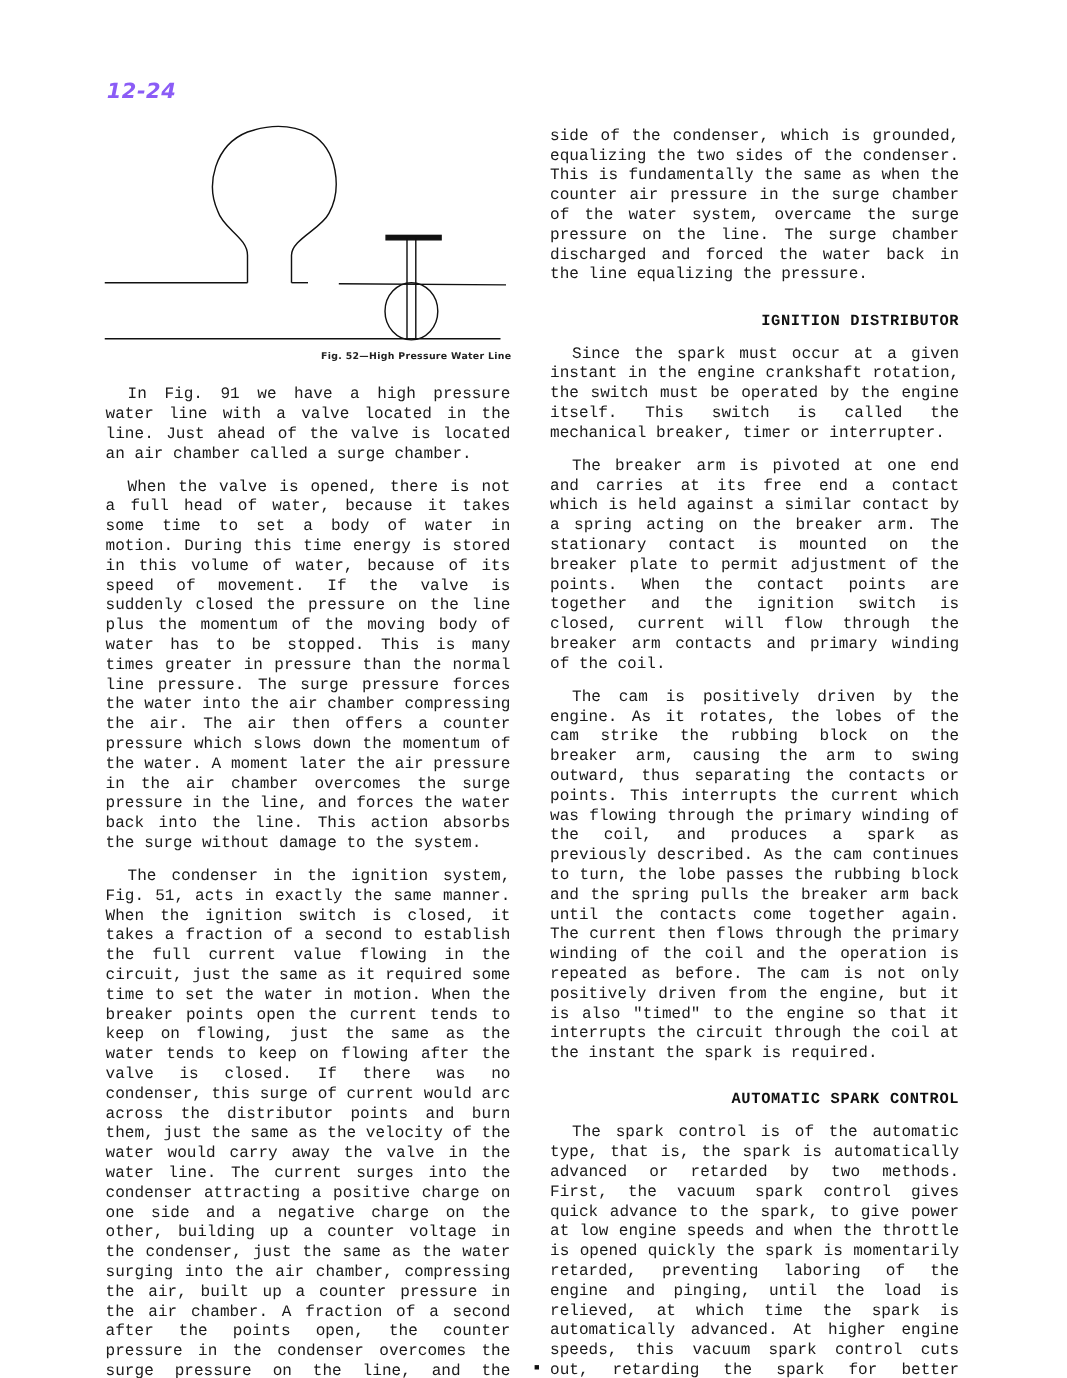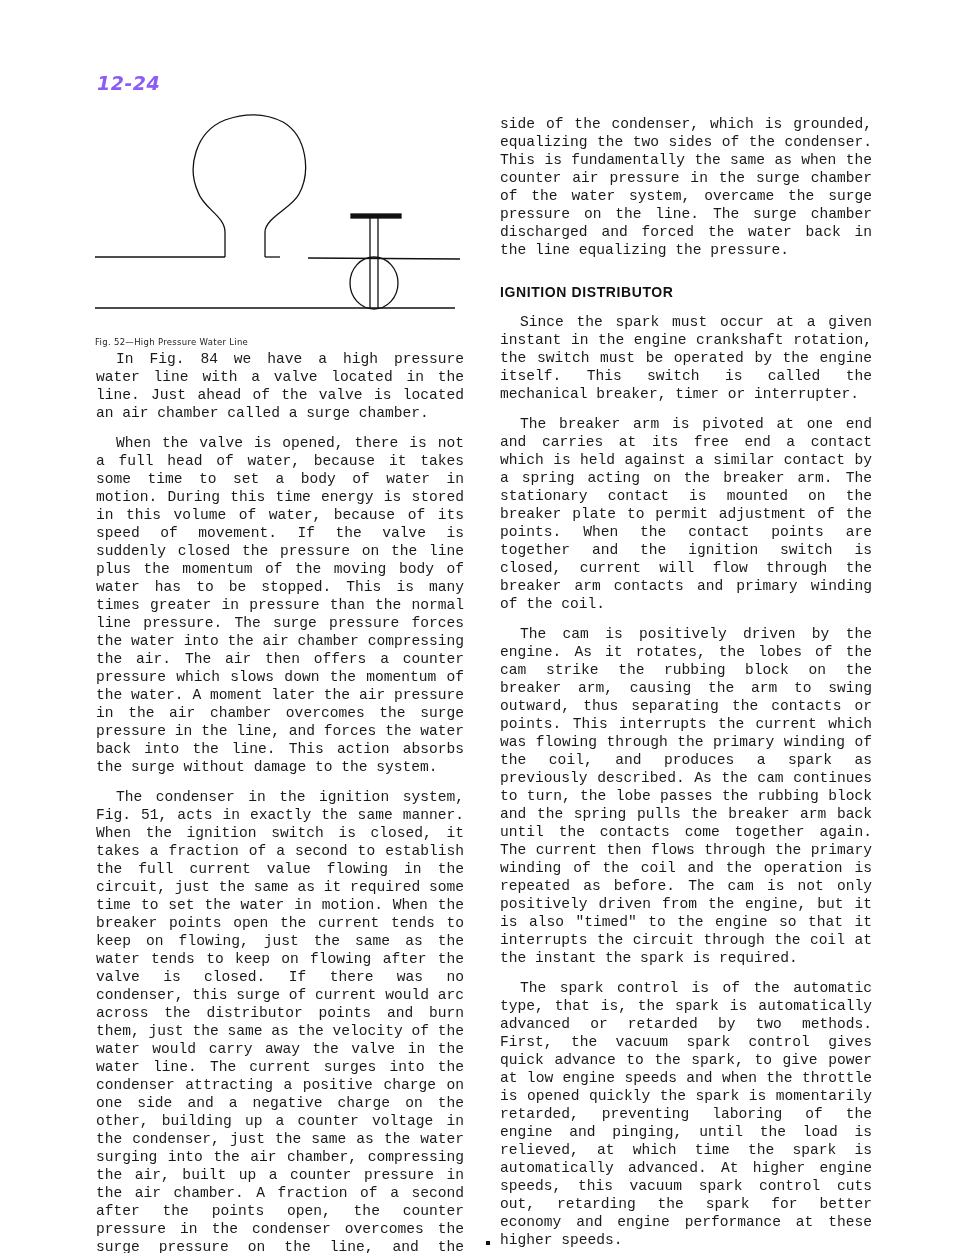--- a/index.html
+++ b/index.html
@@ -7,36 +7,36 @@
   .page-number {
     position: absolute; left: 97px; top: 72px;
     font-family: "DejaVu Sans", sans-serif; font-weight: bold; font-style: italic;
     font-size: 19px; letter-spacing: 0.5px; color: #8b5cf6;
   }
   .figure {
     position: absolute; left: 95px; top: 110px; width: 370px; height: 200px;
   }
   .figure svg { width: 370px; height: 200px; display: block; }
   .fig-caption {
-    position: absolute; left: 95px; top: 337px; width: 370px; text-align: left;
-    font-family: "DejaVu Sans", sans-serif; font-weight: normal; font-size: 8.5px; color: #222;
+    position: absolute; left: 95px; top: 319px; width: 370px; text-align: right;
+    font-family: "DejaVu Sans", sans-serif; font-weight: bold; font-size: 8.5px; color: #222;
     letter-spacing: 0.3px;
   }
   .col {
     position: absolute; width: 368px;
     font-family: "Liberation Serif", serif; font-size: 14.6px; line-height: 18px;
     text-align: justify; color: #1a1a1a;
   }
   .col-left { left: 96px; top: 350px; }
   .col-right { left: 500px; top: 115px; width: 372px; }
   .para { margin: 0 0 12px 0; text-indent: 20px; hyphens: manual; font-family: Liberation Mono, monospace; }
   .para.first-cont { text-indent: 0; }
   .heading {
-    font-family: Liberation Sans, sans-serif; font-weight: bold; font-size: 14px;
-    text-align: left; letter-spacing: 0.6px; margin: 24px 0 12px 0; color: #111;
+    font-family: Liberation Mono, monospace; font-weight: bold; font-size: 14px;
+    text-align: right; letter-spacing: 0.6px; margin: 24px 0 12px 0; color: #111;
   }
   .dot { position: absolute; left: 486px; top: 1241px; width: 4px; height: 4px; background: #111; }
 </style>
 </head>
 <body>
 
 <div class="page-number">12-24</div>
 
 <div class="figure">
   <svg viewBox="0 0 370 200" fill="none" stroke="#111" stroke-width="1.3">
@@ -53,29 +53,30 @@
     <rect x="256" y="104" width="50" height="4" fill="#111"></rect>
     <line x1="275" y1="107" x2="275" y2="198"></line>
     <line x1="283" y1="107" x2="283" y2="198"></line>
 
     <ellipse cx="279" cy="173" rx="24" ry="26"></ellipse>
   </svg>
 </div>
 <div class="fig-caption">Fig. 52—High Pressure Water Line</div>
 
 <div class="col col-left">
-  <p class="para">In Fig. 84 we have a high pressure water line with a valve located in the line. Just ahead of the valve is located an air chamber called a surge chamber.</p>
+  <p class="para">In Fig. 91 we have a high pressure water line with a valve located in the line. Just ahead of the valve is located an air chamber called a surge chamber.</p>
   <p class="para">When the valve is opened, there is not a full head of water, because it takes some time to set a body of water in motion. During this time energy is stored in this volume of water, because of its speed of movement. If the valve is suddenly closed the pressure on the line plus the momentum of the moving body of water has to be stopped. This is many times greater in pressure than the normal line pressure. The surge pressure forces the water into the air chamber compressing the air. The air then offers a counter pressure which slows down the momentum of the water. A moment later the air pressure in the air chamber overcomes the surge pressure in the line, and forces the water back into the line. This action absorbs the surge without damage to the system.</p>
   <p class="para">The condenser in the ignition system, Fig. 51, acts in exactly the same manner. When the ignition switch is closed, it takes a fraction of a second to establish the full current value flowing in the circuit, just the same as it required some time to set the water in motion. When the breaker points open the current tends to keep on flowing, just the same as the water tends to keep on flowing after the valve is closed. If there was no condenser, this surge of current would arc across the distributor points and burn them, just the same as the velocity of the water would carry away the valve in the water line. The current surges into the condenser attracting a positive charge on one side and a negative charge on the other, building up a counter voltage in the condenser, just the same as the water surging into the air chamber, compressing the air, built up a counter pressure in the air chamber. A fraction of a second after the points open, the counter pressure in the condenser overcomes the surge pressure on the line, and the condenser discharges from the positively charged side back through the primary winding of the coil, through the battery to the ground and back to the negative</p>
 </div>
 
 <div class="col col-right">
   <p class="para first-cont">side of the condenser, which is grounded, equalizing the two sides of the condenser. This is fundamentally the same as when the counter air pressure in the surge chamber of the water system, overcame the surge pressure on the line. The surge chamber discharged and forced the water back in the line equalizing the pressure.</p>
 
   <div class="heading">IGNITION DISTRIBUTOR</div>
   <p class="para">Since the spark must occur at a given instant in the engine crankshaft rotation, the switch must be operated by the engine itself. This switch is called the mechanical breaker, timer or interrupter.</p>
   <p class="para">The breaker arm is pivoted at one end and carries at its free end a contact which is held against a similar contact by a spring acting on the breaker arm. The stationary contact is mounted on the breaker plate to permit adjustment of the points. When the contact points are together and the ignition switch is closed, current will flow through the breaker arm contacts and primary winding of the coil.</p>
   <p class="para">The cam is positively driven by the engine. As it rotates, the lobes of the cam strike the rubbing block on the breaker arm, causing the arm to swing outward, thus separating the contacts or points. This interrupts the current which was flowing through the primary winding of the coil, and produces a spark as previously described. As the cam continues to turn, the lobe passes the rubbing block and the spring pulls the breaker arm back until the contacts come together again. The current then flows through the primary winding of the coil and the operation is repeated as before. The cam is not only positively driven from the engine, but it is also "timed" to the engine so that it interrupts the circuit through the coil at the instant the spark is required.</p>
 
+  <div class="heading">AUTOMATIC SPARK CONTROL</div>
   <p class="para">The spark control is of the automatic type, that is, the spark is automatically advanced or retarded by two methods. First, the vacuum spark control gives quick advance to the spark, to give power at low engine speeds and when the throttle is opened quickly the spark is momentarily retarded, preventing laboring of the engine and pinging, until the load is relieved, at which time the spark is automatically advanced. At higher engine speeds, this vacuum spark control cuts out, retarding the spark for better economy and engine performance at these higher speeds.</p>
 </div>
 
 <div class="dot"></div>
 
 </body></html>

